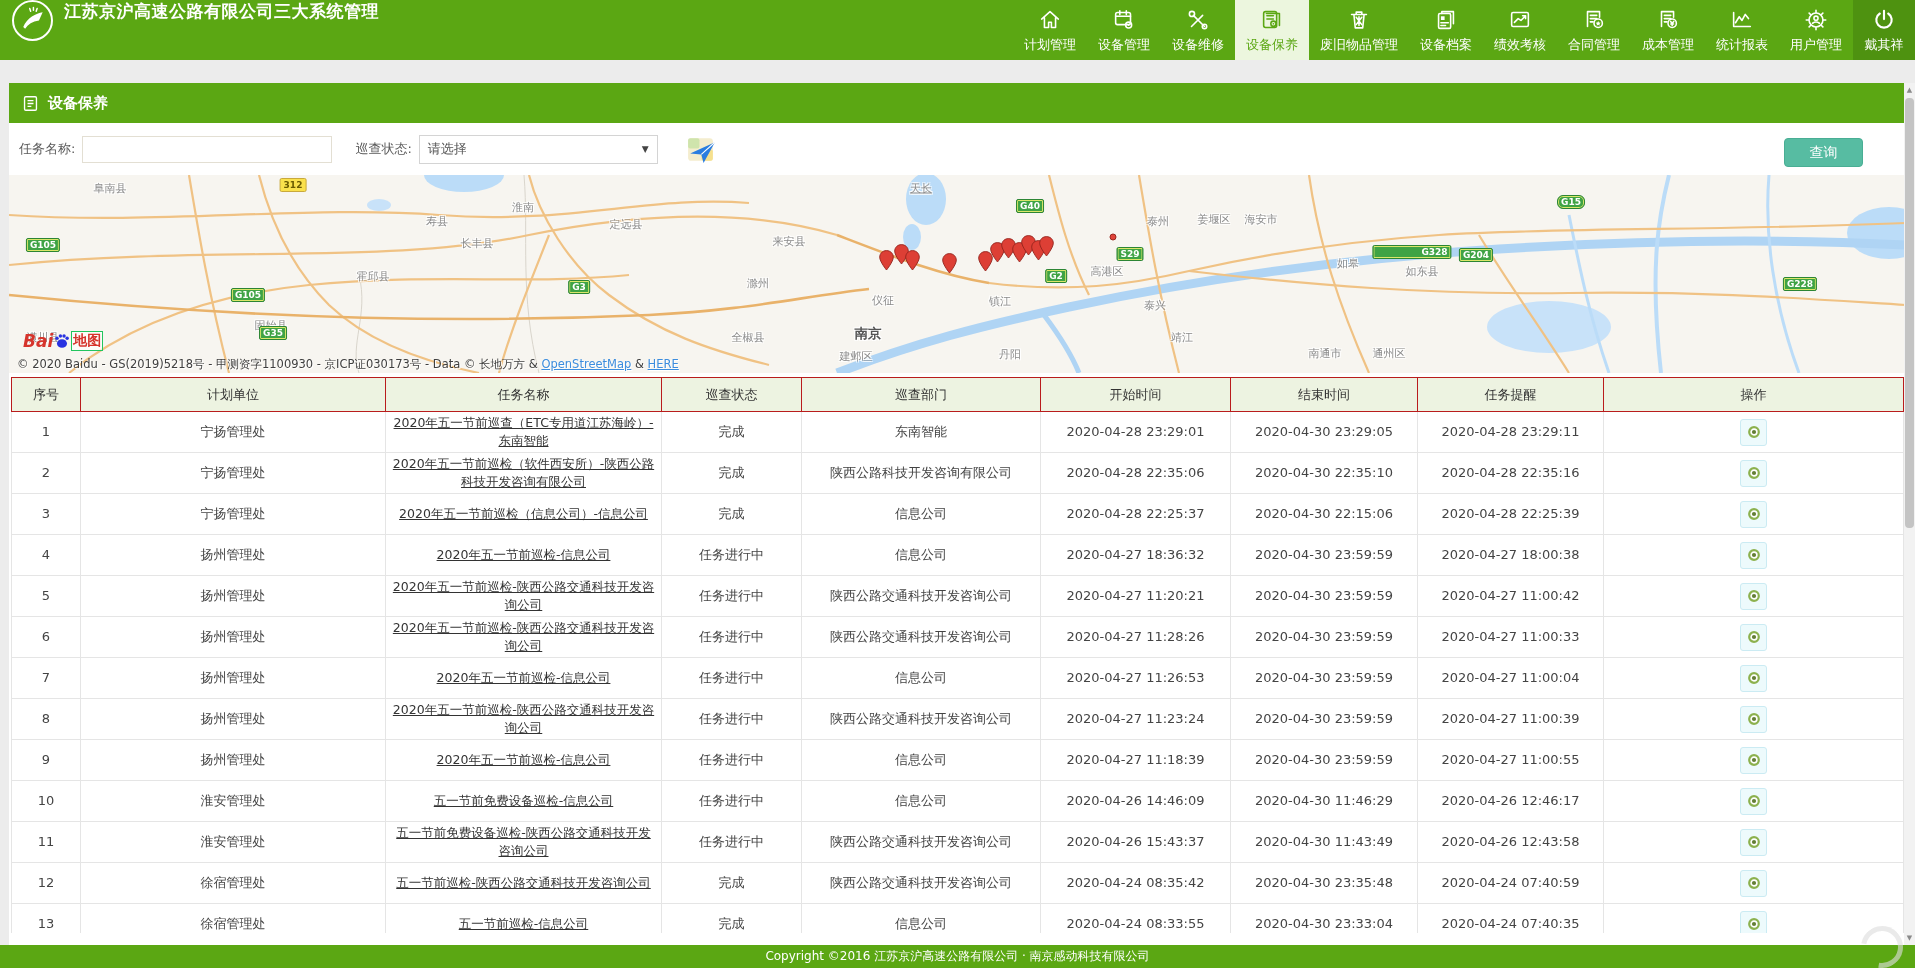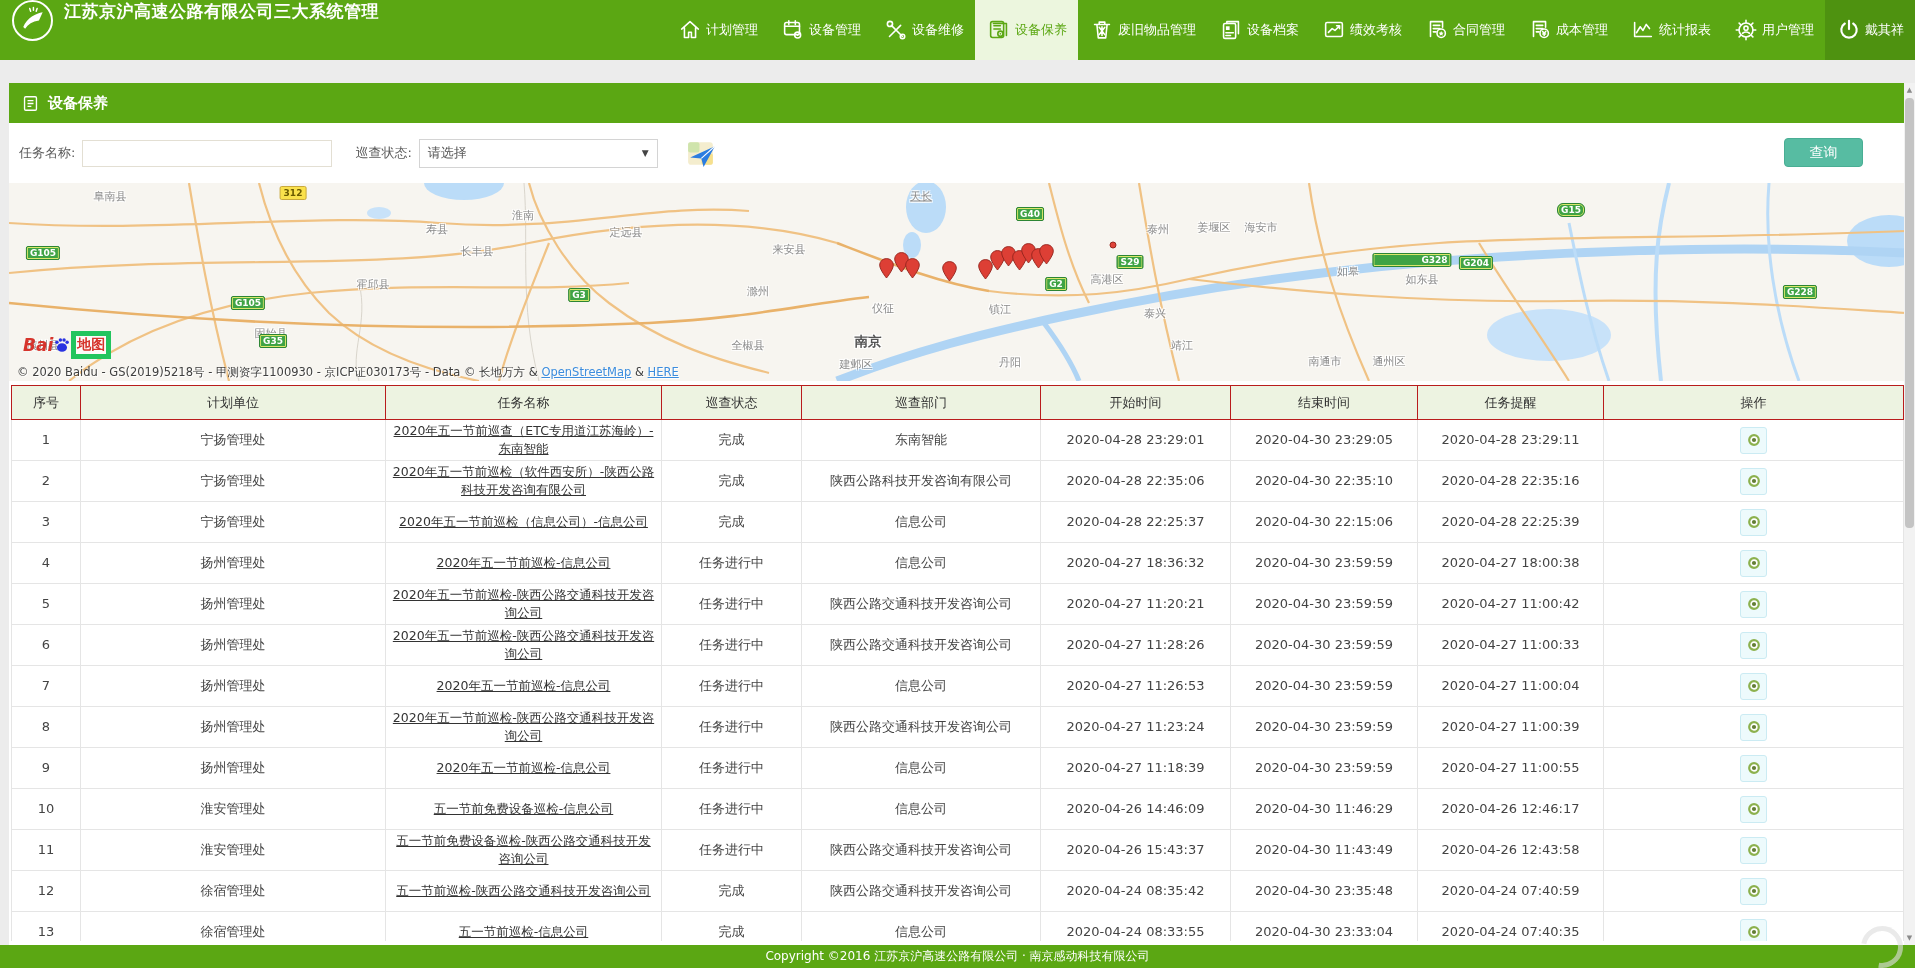--- a/index.html
+++ b/index.html
@@ -5,33 +5,33 @@
   * { margin:0; padding:0; box-sizing:border-box; }
   html,body { width:1915px; height:968px; overflow:hidden;
     font-family:"DejaVu Sans","Liberation Sans",sans-serif; background:#ECECEC; position:relative; }
 
   
   .topbar { height:60px; background:#5BA713; display:flex; justify-content:space-between; align-items:stretch; }
   .brand { display:flex; align-items:flex-start; gap:11px; padding-left:12px; }
   .logo { width:41px; height:41px; border:2.5px solid #fff; border-radius:50%; flex:0 0 auto; }
   .app-title { color:#fff; font-size:17px; font-weight:bold; letter-spacing:.5px; white-space:nowrap; }
   .mainnav { display:flex; align-items:stretch; }
-  .nav-item { display:flex; flex-direction:row; align-items:center; justify-content:center; gap:3px;
+  .nav-item { display:flex; flex-direction:column; align-items:center; justify-content:center; gap:3px;
     padding:0 11px; min-width:62px; color:#fff; font-size:13px; cursor:pointer; white-space:nowrap;text-align:right; }
   .nav-item svg { width:26px; height:26px; display:block; }
   .nav-item.active { background:#ECF6DE; color:#5BA713; }
   .nav-item.user { background:#4E9210; }
 
   
   .content-card { position:absolute; left:9px; right:9px; top:83px; height:862px; background:#fff; }
   .section-bar { height:40px; background:#5BA713; color:#fff; display:flex; align-items:center; gap:9px;
     padding:0 13px; font-size:15px; font-weight:bold; }
   .section-bar svg { width:17px; height:17px; }
 
-  .filter-row { height:60px; display:flex; align-items:center; padding-left:10px; position:relative;
+  .filter-row { height:52px; display:flex; align-items:center; padding-left:10px; position:relative;
     font-size:13px; color:#5a5a5a; background:#fff; }
   .filter-row label { margin-right:7px; }
   .task-input { width:250px; height:27px; border:1px solid #E3DFD3; padding:0 6px; font-size:13px; color:#333;
     font-family:inherit; outline:none; }
   .status-label { margin-left:23px; }
   .sel { width:239px; height:29px; border:1px solid #D4D4D4; display:flex; align-items:center;
     justify-content:space-between; padding:0 8px; color:#555; background:#fff; cursor:pointer; }
   .sel .car { font-size:9px; color:#444; }
   .locate { margin-left:27px; width:33px; height:31px; cursor:pointer; }
   .query-btn { position:absolute; right:43px; top:15px; width:79px; height:29px; background:#57BCA2;
@@ -45,21 +45,21 @@
   .map-label.city { font-size:13.5px; color:#545454; font-weight:bold; }
   .badge { position:absolute; background:#3FA345; color:#fff; font-size:9px; line-height:12px; padding:0 3px;
     border-radius:2px; border:1px solid #2C8534; box-shadow:inset 0 0 0 1px rgba(235,238,110,.9);
     transform:translate(-50%,-50%); font-weight:bold; }
   .badge.y { background:#FAE14C; color:#6b5b00; border-color:#C9A93C; box-shadow:none; }
   .pin { position:absolute; width:15px; height:21px; margin-left:-7px; margin-top:-20px; }
   .dotmark { position:absolute; width:7px; height:7px; background:#E0443A; border:1px solid #98271F;
     border-radius:50%; transform:translate(-50%,-50%); }
   .baidu { position:absolute; left:14px; bottom:22px; display:flex; align-items:center; gap:1px; }
   .baidu .bai { color:#D6342C; font-weight:bold; font-size:17px; font-style:italic; }
-  .baidu .ditu { color:#D6342C; font-weight:bold; font-size:14px; border:5px solid #22c55e; padding:0 1px; background:rgba(255,255,255,.6); }
+  .baidu .ditu { color:#D6342C; font-weight:bold; font-size:14px; border:1px solid #22c55e; padding:0 1px; background:rgba(255,255,255,.6); }
   .attribution { position:absolute; left:8px; bottom:1px; font-size:11.5px; color:#3f3f3f;
     text-shadow:1px 1px 0 #fff; }
   .attribution a { color:#3C8DDE; text-decoration:underline; cursor:pointer; }
 
   
   .table-wrap { height:560px; overflow:hidden; padding:4px 2px 0 2px; }
   table { width:100%; border-collapse:collapse; table-layout:fixed; font-size:13px; color:#444; }
   th { background:#EDF3E1; border:1px solid #b91c1c; height:34px; font-weight:normal; color:#333; }
   td { border:1px solid #E5E5E5; text-align:center; padding:2px 6px; height:41px; line-height:1.35; }
   .task-link { color:#333; text-decoration:underline; cursor:pointer; font-size:12.5px; }

